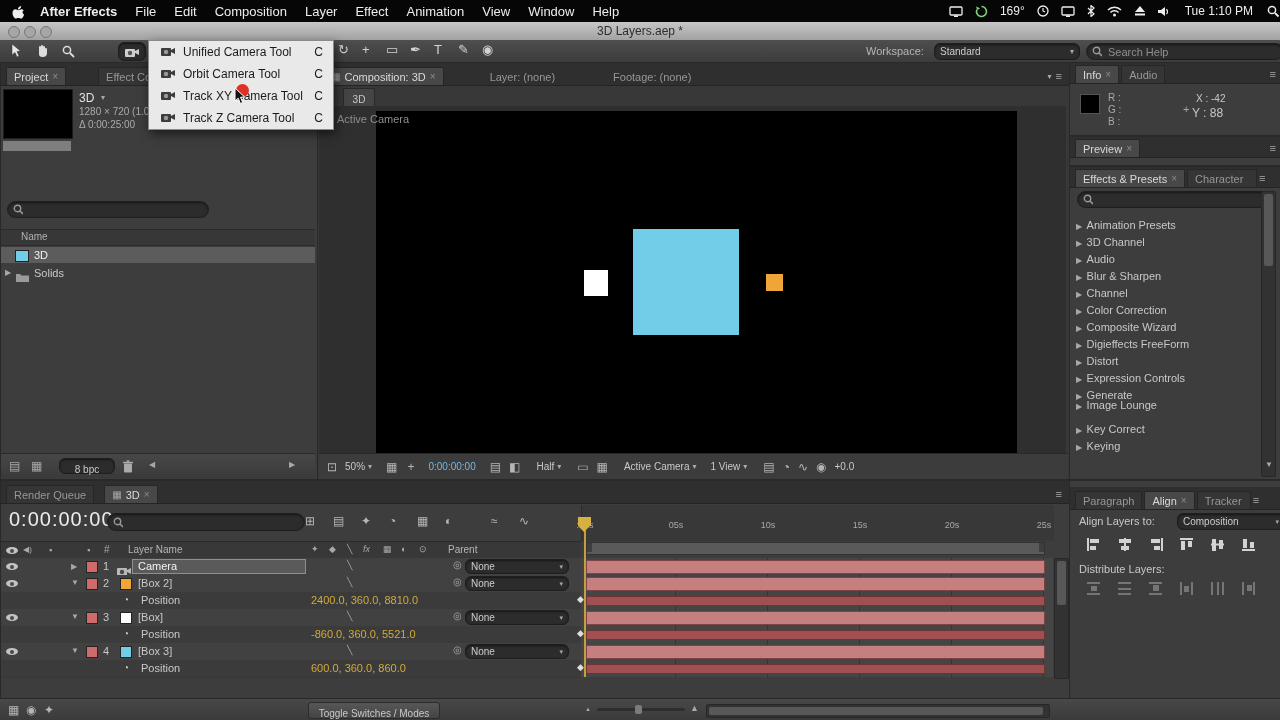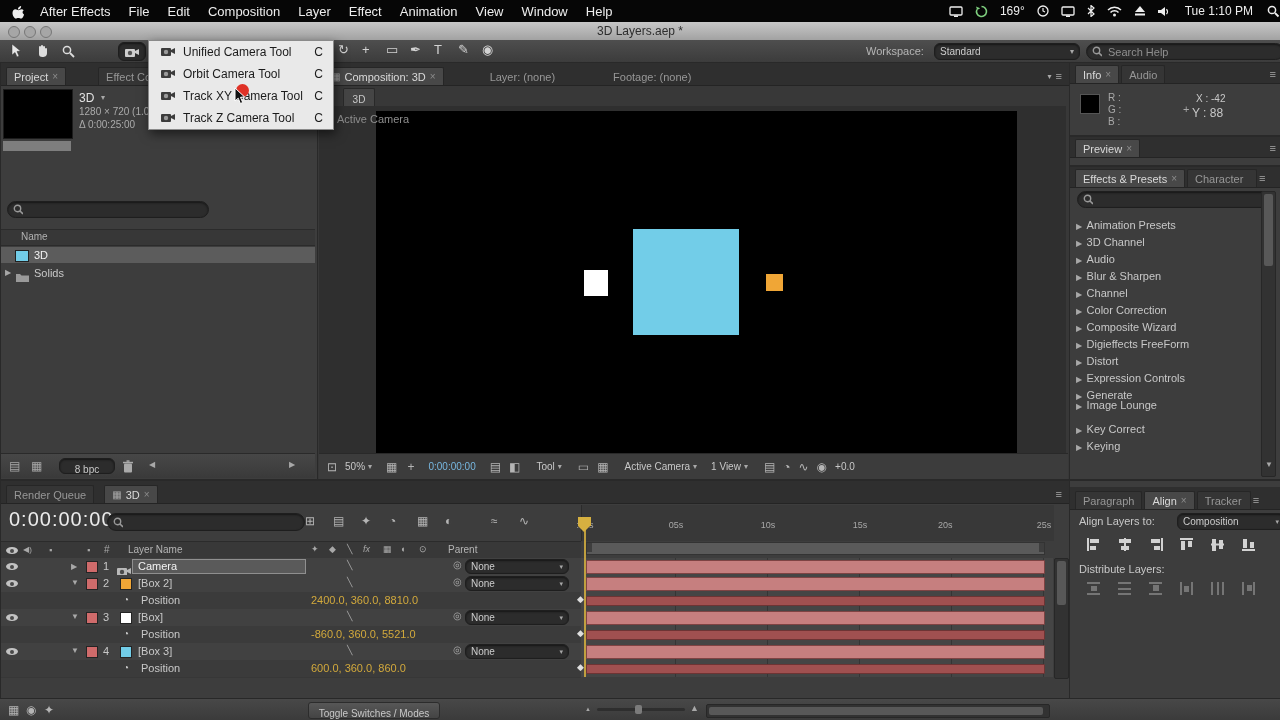--- a/index.html
+++ b/index.html
@@ -43,21 +43,21 @@
 </head>
 <body>
 
 <div id="menubar">
   <span class="mbi">
       <svg width="13" height="15" viewBox="0 0 13 15">
         <path d="M6.5 3.6c1-1.5 2.6-1.6 2.6-1.6s.2 1.5-.8 2.6C7.2 5.8 6 5.6 6 5.6s-.3-1 .5-2z" fill="#eee"></path>
         <path d="M9.7 5.3c-1.6 0-2.3.9-3.2.9-.9 0-1.8-.9-3.1-.9C1.8 5.3.5 6.7.5 9c0 2.7 2 5.6 3.3 5.6.8 0 1.3-.6 2.6-.6 1.3 0 1.6.6 2.6.6 1.4 0 3-3.1 3-4.2-1.7-.8-2-3.1-.3-4.1-.6-.7-1.4-1-2-1z" fill="#eee"></path>
       </svg>
     </span>
-  <span class="mi" style="font-weight:normal">After Effects</span>
+  <span class="mi" style="font-weight:bold">After Effects</span>
   <span class="mi">File</span>
   <span class="mi">Edit</span>
   <span class="mi">Composition</span>
   <span class="mi">Layer</span>
   <span class="mi">Effect</span>
   <span class="mi">Animation</span>
   <span class="mi">View</span>
   <span class="mi">Window</span>
   <span class="mi">Help</span>
   <span style="flex:1"></span>
@@ -244,21 +244,21 @@
   </div>
   <div class="a" style="left:1px;top:390px;width:749px;height:25px;background:#3c3c3c;border-top:1px solid #292929;display:flex;align-items:center">
     <span class="fg" style="margin-left:8px">⊡</span>
     <span class="txt" style="margin-left:8px;font-size:10px">50%</span>
     <span class="g" style="font-size:8px;margin-left:3px">▾</span>
     <span class="fg" style="margin-left:14px">▦</span>
     <span class="fg" style="margin-left:10px">+</span>
     <span class="txt" style="margin-left: 14px; font-size: 10px; color: rgb(119, 183, 224);">0:00:00:00</span>
     <span class="fg" style="margin-left:14px">▤</span>
     <span class="fg" style="margin-left:8px">◧</span>
-    <span class="txt" style="margin-left:16px;font-size:10px">Tool</span>
+    <span class="txt" style="margin-left:16px;font-size:10px">Half</span>
     <span class="g" style="font-size:8px;margin-left:3px">▾</span>
     <span class="fg" style="margin-left:16px">▭</span>
     <span class="fg" style="margin-left:8px">▦</span>
     <span class="txt" style="margin-left:16px;font-size:10px">Active Camera</span>
     <span class="g" style="font-size:8px;margin-left:3px">▾</span>
     <span class="txt" style="margin-left:14px;font-size:10px">1 View</span>
     <span class="g" style="font-size:8px;margin-left:3px">▾</span>
     <span class="fg" style="margin-left:16px">▤</span>
     <span class="fg" style="margin-left:8px">◔</span>
     <span class="fg" style="margin-left:8px">∿</span>
@@ -460,21 +460,21 @@
     <span class="a g" style="left:122px;top:3px;font-size:10px;color:#c9c9c9">◔</span>
     <span class="a txt" style="left:140px;top:2px">Position</span>
     <span class="a txt" style="left: 310px; top: 2px; color: rgb(210, 169, 60);">600.0, 360.0, 860.0</span>
   </div>
 
   <div class="a" style="left:580px;top:24px;width:472px;height:36px;background:#383838;border-left:1px solid #2b2b2b">
     <span class="a g" style="left:-11px;top:16px;font-size:9px;width:28px;text-align:center">:00s</span>
     <span class="a g" style="left:80px;top:16px;font-size:9px;width:28px;text-align:center">05s</span>
     <span class="a g" style="left:172px;top:16px;font-size:9px;width:28px;text-align:center">10s</span>
     <span class="a g" style="left:264px;top:16px;font-size:9px;width:28px;text-align:center">15s</span>
-    <span class="a g" style="left:356px;top:16px;font-size:9px;width:28px;text-align:left">20s</span>
+    <span class="a g" style="left:356px;top:16px;font-size:9px;width:28px;text-align:center">20s</span>
     <span class="a g" style="left:448px;top:16px;font-size:9px;width:28px;text-align:center">25s</span>
   </div>
   <div class="a" style="left:585px;top:61px;width:457px;height:11px;background:#5a5a5a;border:1px solid #333">
     <span class="a" style="left:0;top:0;width:5px;height:9px;background:#3e3e3e"></span>
     <span class="a" style="right:0;top:0;width:5px;height:9px;background:#3e3e3e"></span>
   </div>
   <div class="a" style="left:580px;top:77px;width:472px;height:119px;background:#454545">
     <span class="a" style="left:94px;top:0;width:1px;height:119px;background:rgba(0,0,0,.22)"></span>
     <span class="a" style="left:186px;top:0;width:1px;height:119px;background:rgba(0,0,0,.22)"></span>
     <span class="a" style="left:278px;top:0;width:1px;height:119px;background:rgba(0,0,0,.22)"></span>

